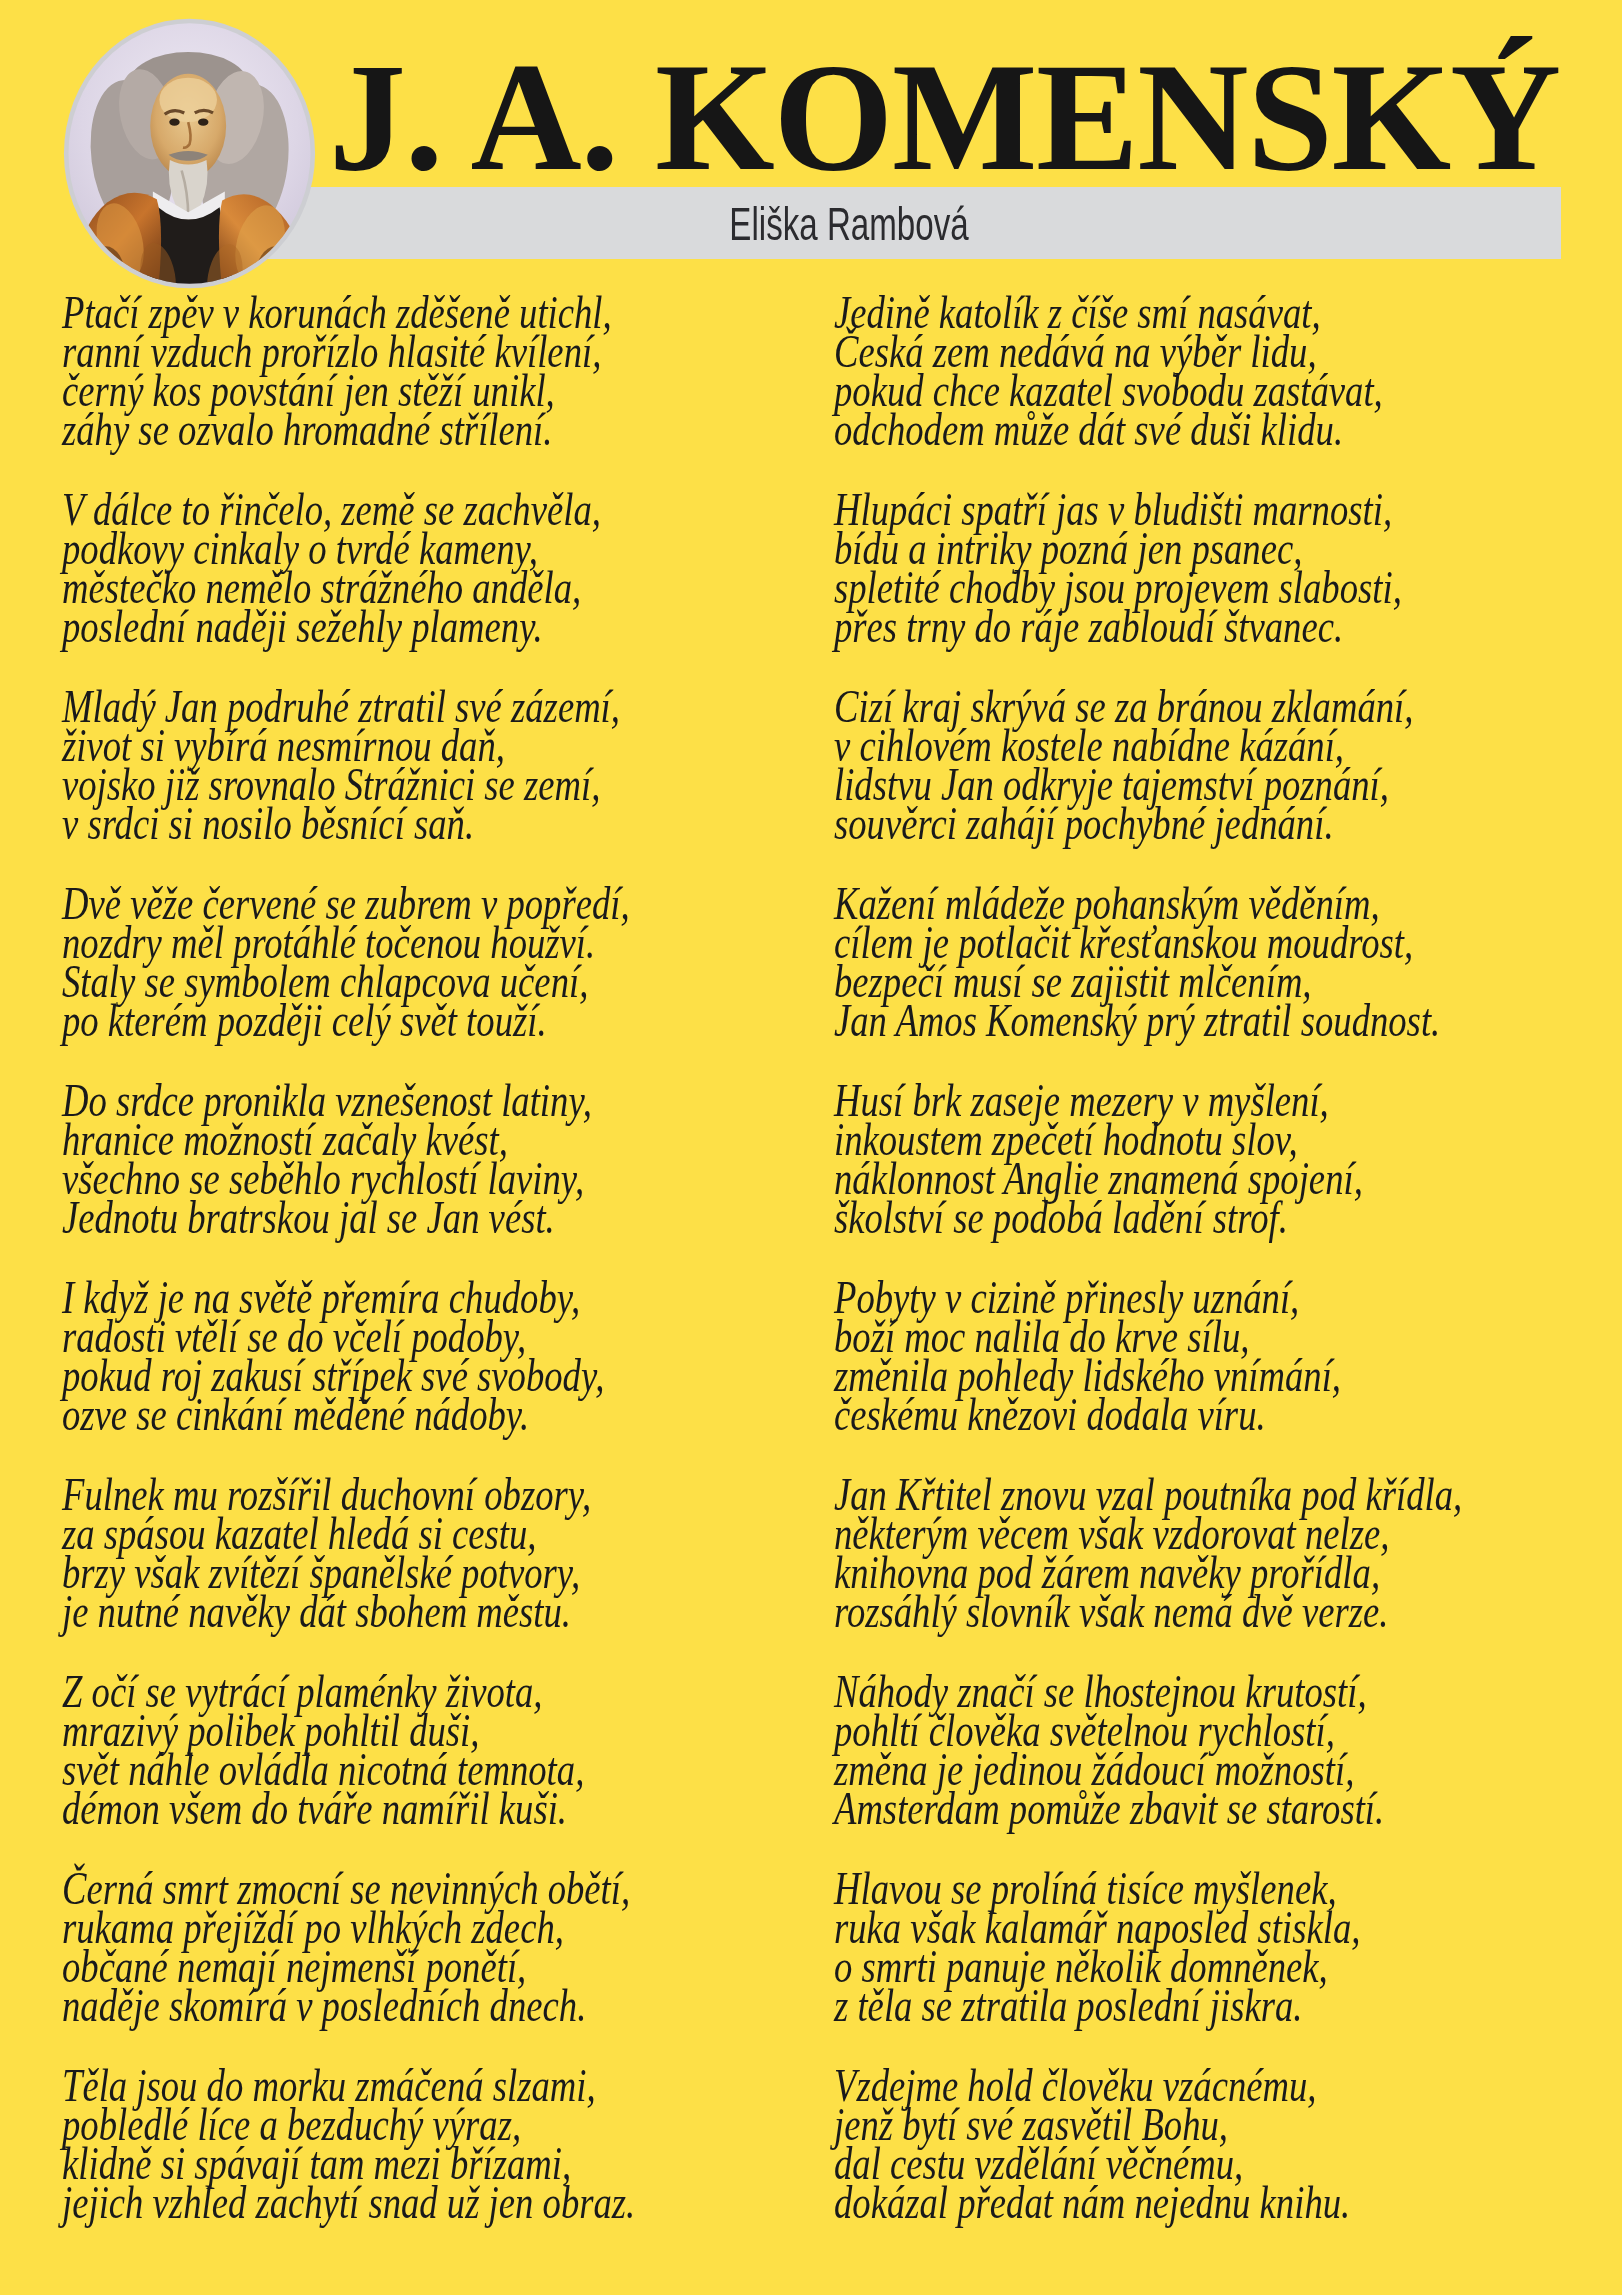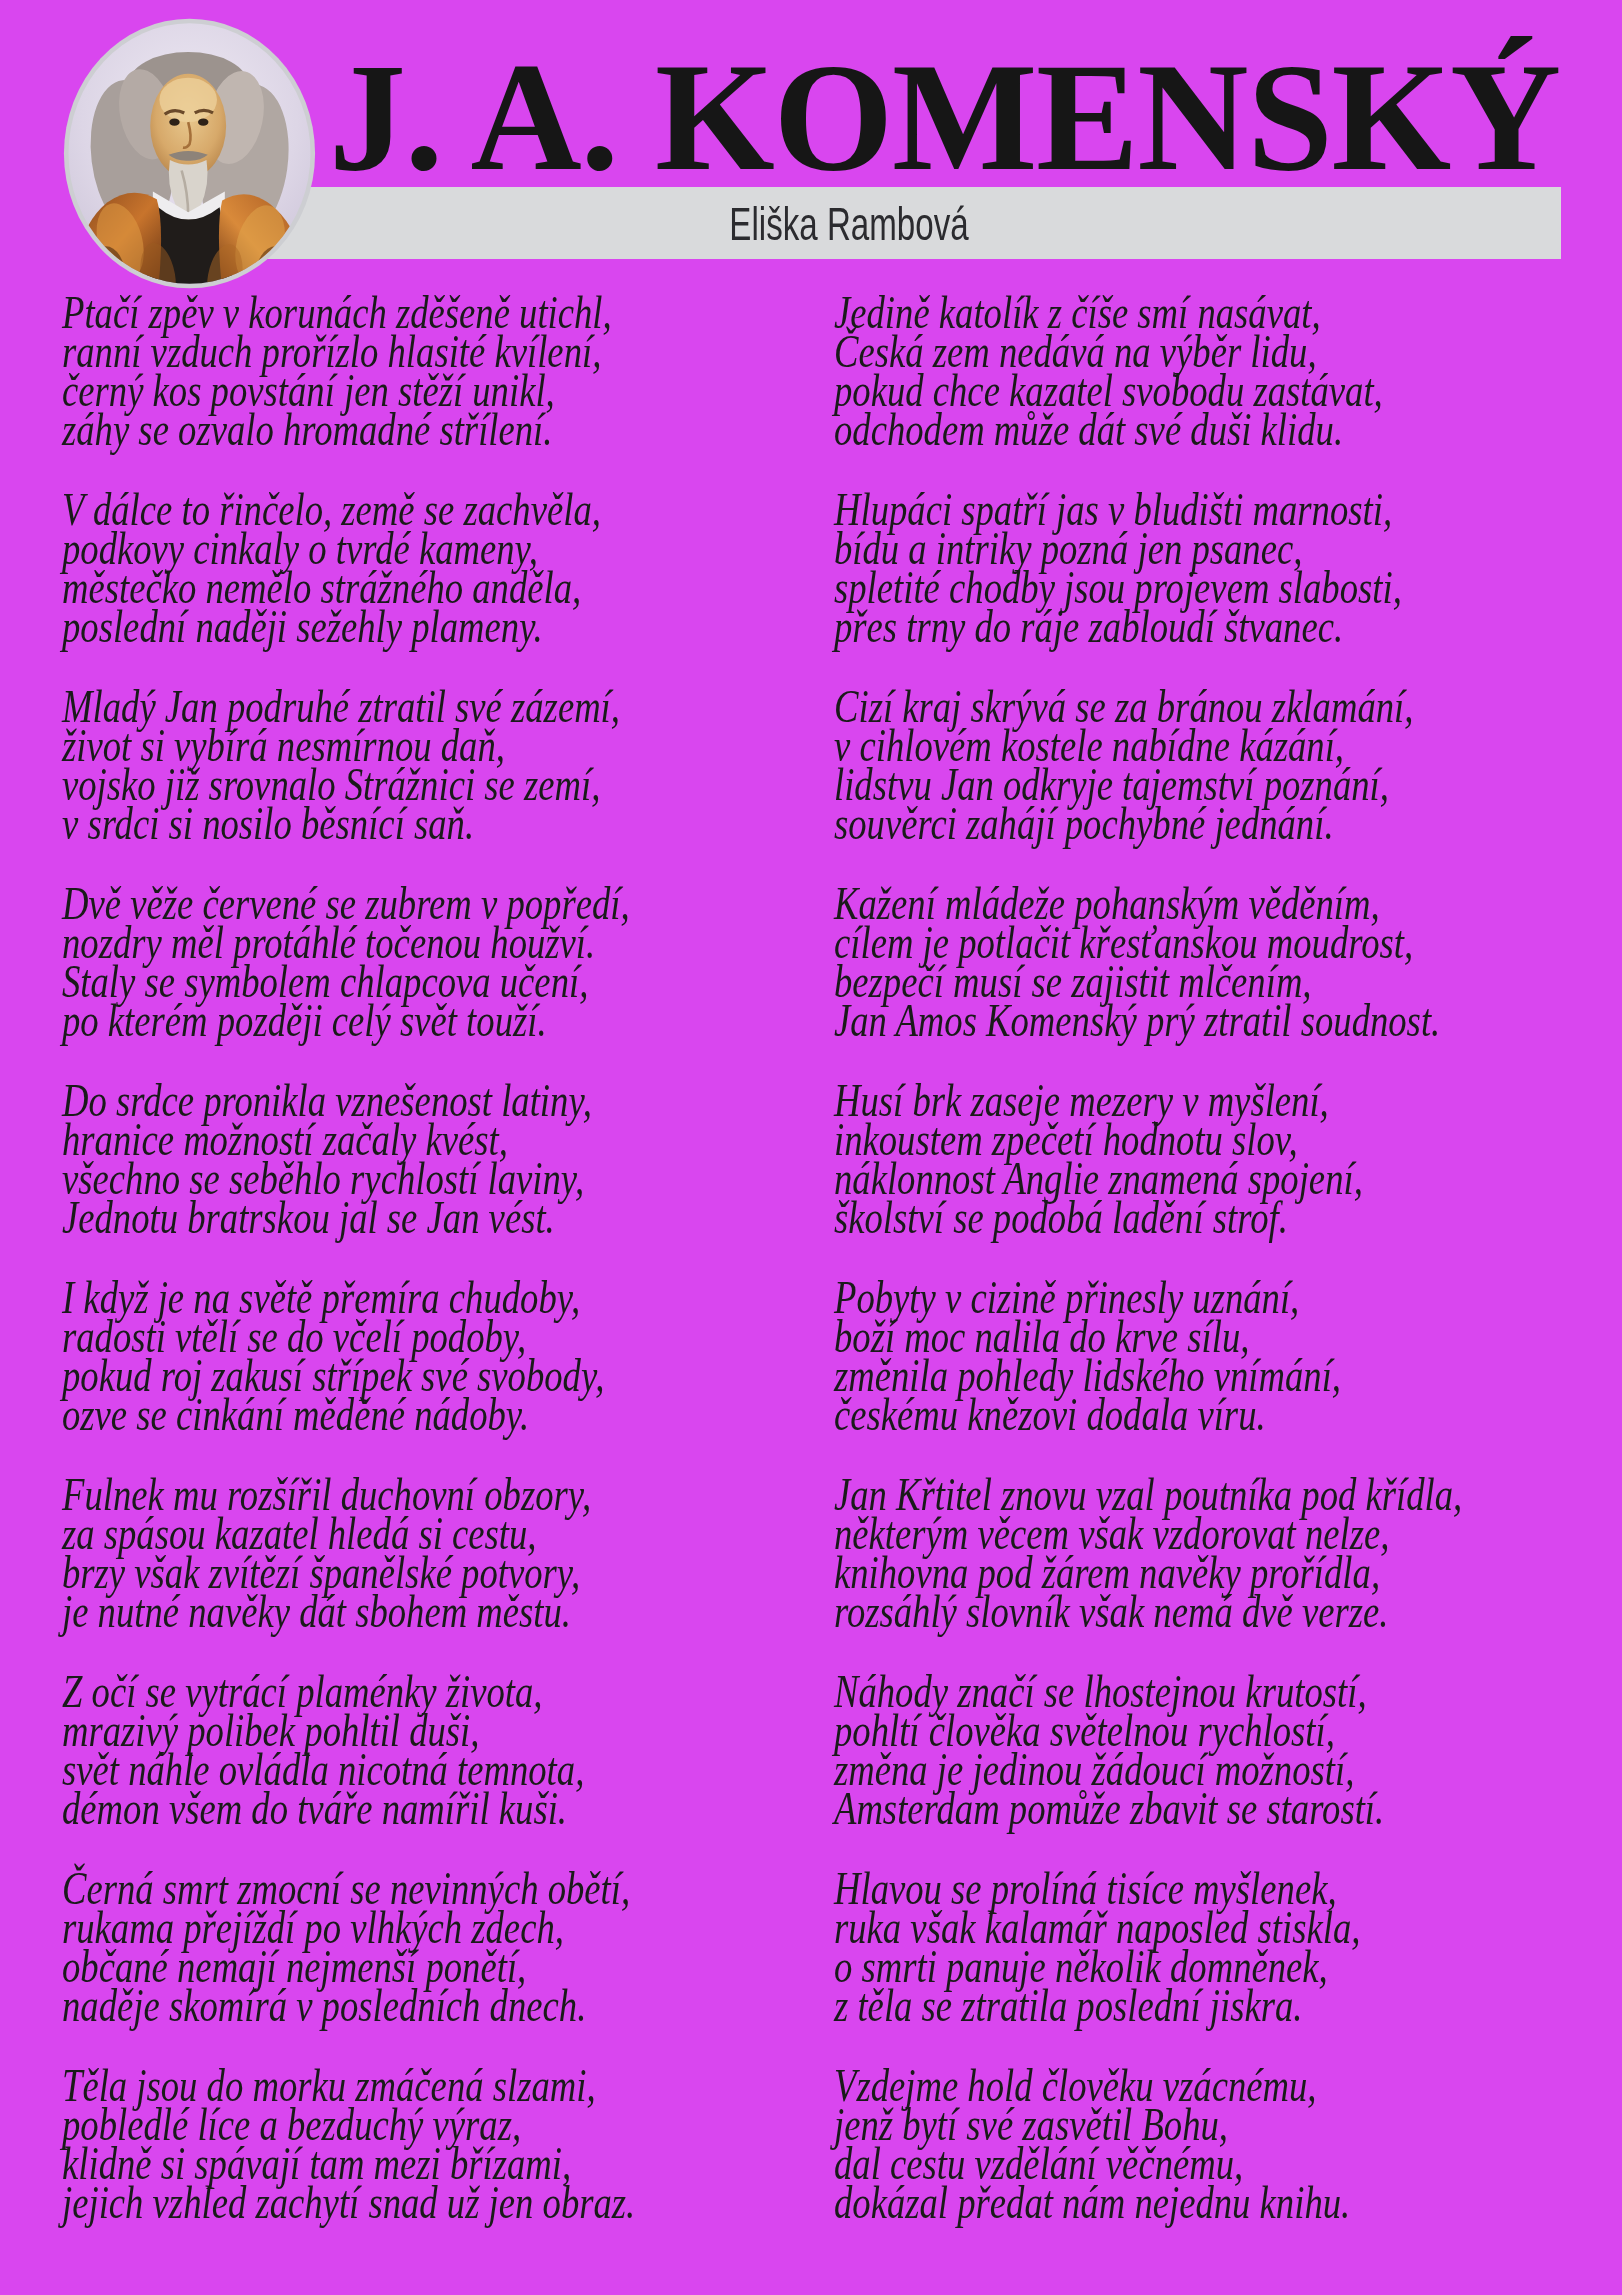--- a/index.html
+++ b/index.html
@@ -1,19 +1,19 @@
 <!DOCTYPE html>
 <html lang="cs" style="font-size:10.5px"><head>
 <meta charset="utf-8">
 <style>
   html,body { margin:0; padding:0; background:#ffffff; }
   .page {
     position:relative;
     width:1623px; height:2295px;
-    background:#d946ef;
+    background:#fde047;
     overflow:hidden;
     font-family:"Liberation Serif", serif;
   }
 
   
   .author-bar {
     position:absolute;
     left:222px; top:187px;
     width:1339px; height:72px;
     background:#d9dadc;

